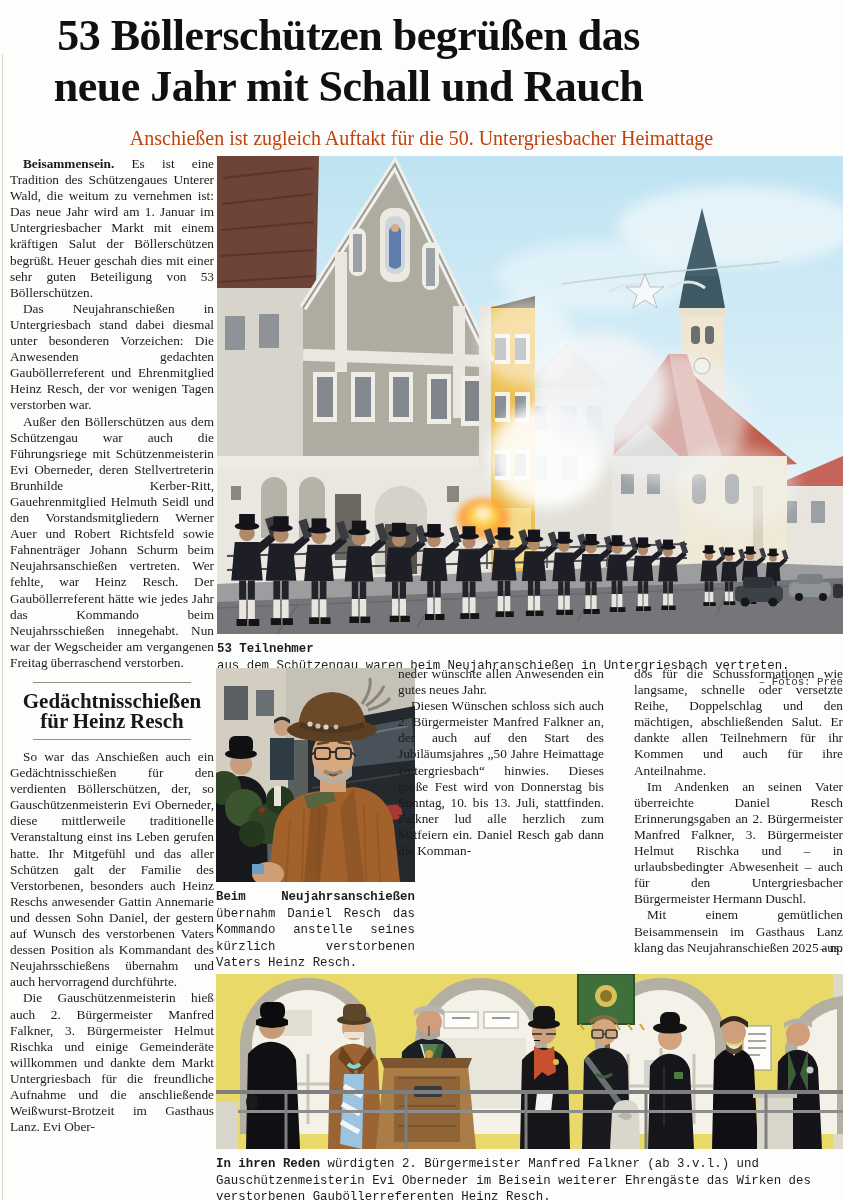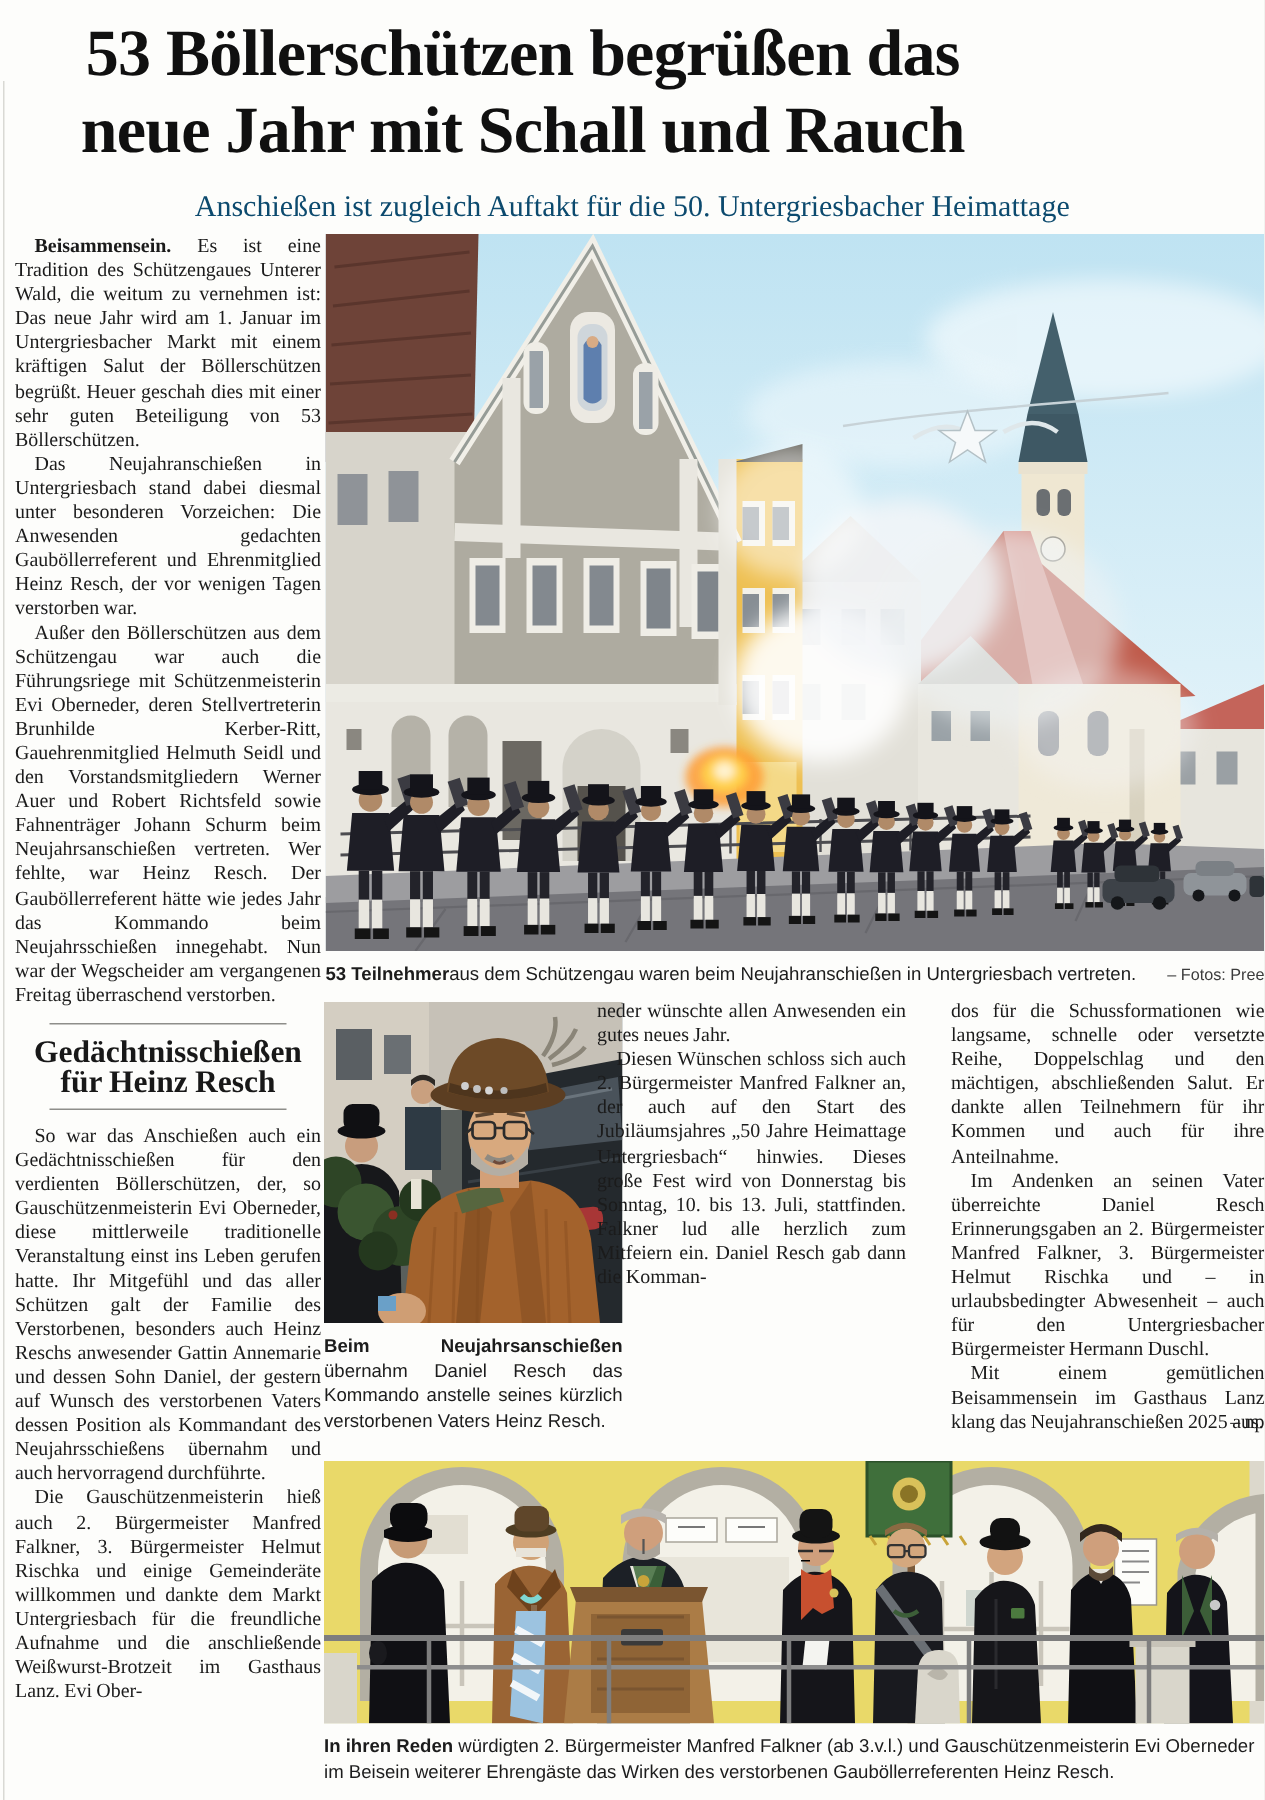--- a/index.html
+++ b/index.html
@@ -2,39 +2,39 @@
 <html lang="de"><head>
 <meta charset="utf-8">
 <style>
   html,body{margin:0;padding:0;background:#e9e9e6;}
   .page{position:relative;width:843px;height:1200px;background:#fdfdfb;margin:0 auto;overflow:hidden;
         font-family:"Liberation Serif","DejaVu Serif",serif;color:#1b1b1b;}
   .edge{position:absolute;left:2px;top:54px;width:1px;height:1146px;background:#d9d9d4;}
   .headline{position:absolute;left:0;top:10px;width:697px;text-align:center;
             font-size:44px;line-height:51px;font-weight:700;letter-spacing:-.5px;color:#101010;margin:0;}
   .subheadline{position:absolute;left:0;top:126px;width:843px;text-align:center;
-               font-size:20px;line-height:24px;font-weight:400;color:#0c4a6e;margin:0;}
+               font-size:20px;line-height:24px;font-weight:400;color:#c2410c;margin:0;}
   .col{position:absolute;overflow:hidden;font-size:13.3px;line-height:16.1px;text-align:justify;
        word-spacing:-.4px;hyphens:auto;-webkit-hyphens:auto;}
   .col p{margin:0;text-indent:13px;}
   .col p.cont{text-indent:0;}
   .plead{font-weight:700;}
   .col-left{left:10px;top:156px;width:204px;height:1042px;}
   .col-mid{left:398px;top:666px;width:206px;height:308px;}
   .col-right{left:634px;top:666px;width:209px;height:308px;}
   .crosshead{margin:11px 6px 9px;text-align:center;}
   .crosshead .rule{height:1px;background:#8e8e8a;width:82%;margin:0 auto;}
   .crosshead h3{font-size:21px;line-height:20px;font-weight:700;color:#181818;margin:8px auto;text-indent:0;}
   .photo{position:absolute;overflow:hidden;background:#dfe5e8;}
   .photo svg{display:block;}
   .photo-main{left:217px;top:156px;width:626px;height:478px;}
   .photo-portrait{left:216px;top:668px;width:199px;height:214px;}
   .photo-group{left:216px;top:974px;width:627px;height:175px;}
-  .caption{position:absolute;font-family:Liberation Sans, sans-serif;
-           font-size:12.4px;line-height:16.6px;color:#1c1c1c;}
+  .caption{position:absolute;font-family:Liberation Mono, monospace;
+           font-size:12.4px;line-height:16.6px;color:#1c1c1c;flex-direction:column;}
   .caption b{font-weight:700;}
   .cap-main{left:217px;top:641px;width:626px;display:flex;white-space:nowrap;align-items:baseline;}
   .cap-main .credit{margin-left:auto;font-size:10.8px;color:#3c3c3c;padding-left:8px;}
   .cap-portrait{left:216px;top:889px;width:199px;text-align:justify;}
   .cap-group{left:216px;top:1156px;width:627px;text-align:left;}
   .signwrap{position:relative;}
   .signoff{position:absolute;right:0;bottom:0;text-indent:0;margin-left:15px;}
 </style>
 </head>
 <body>

